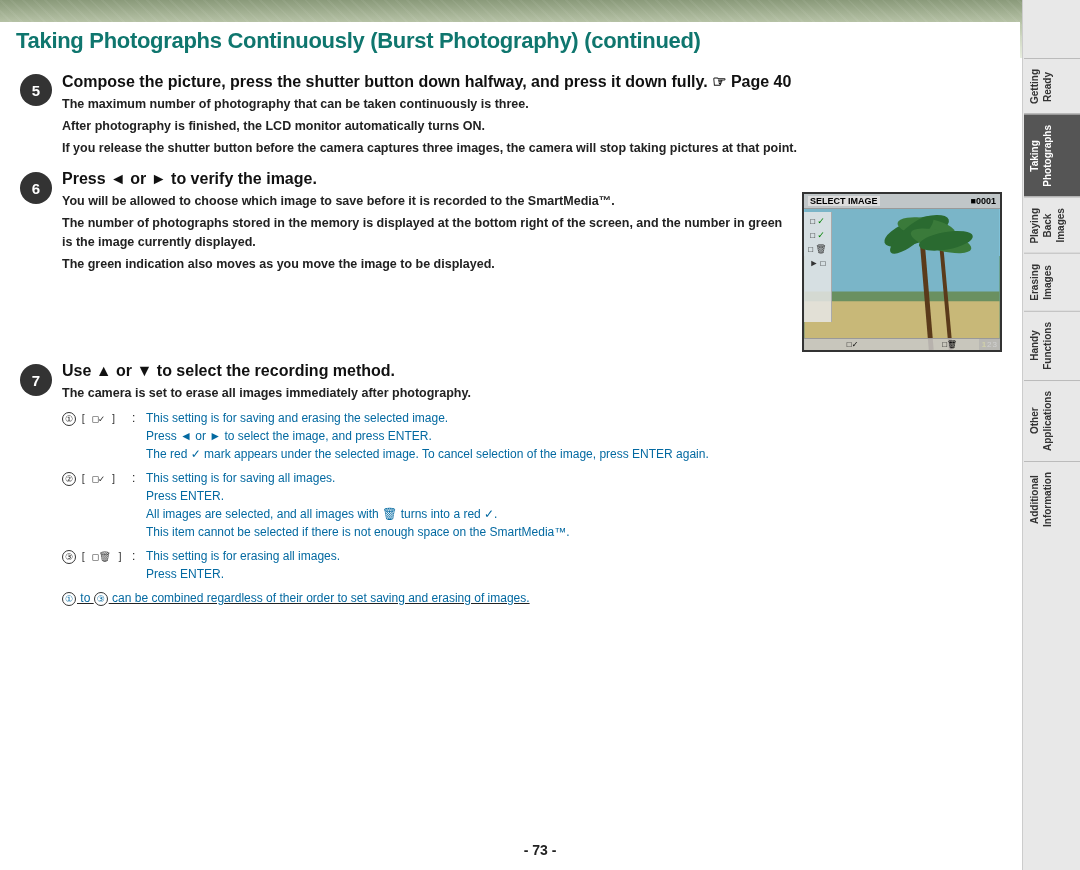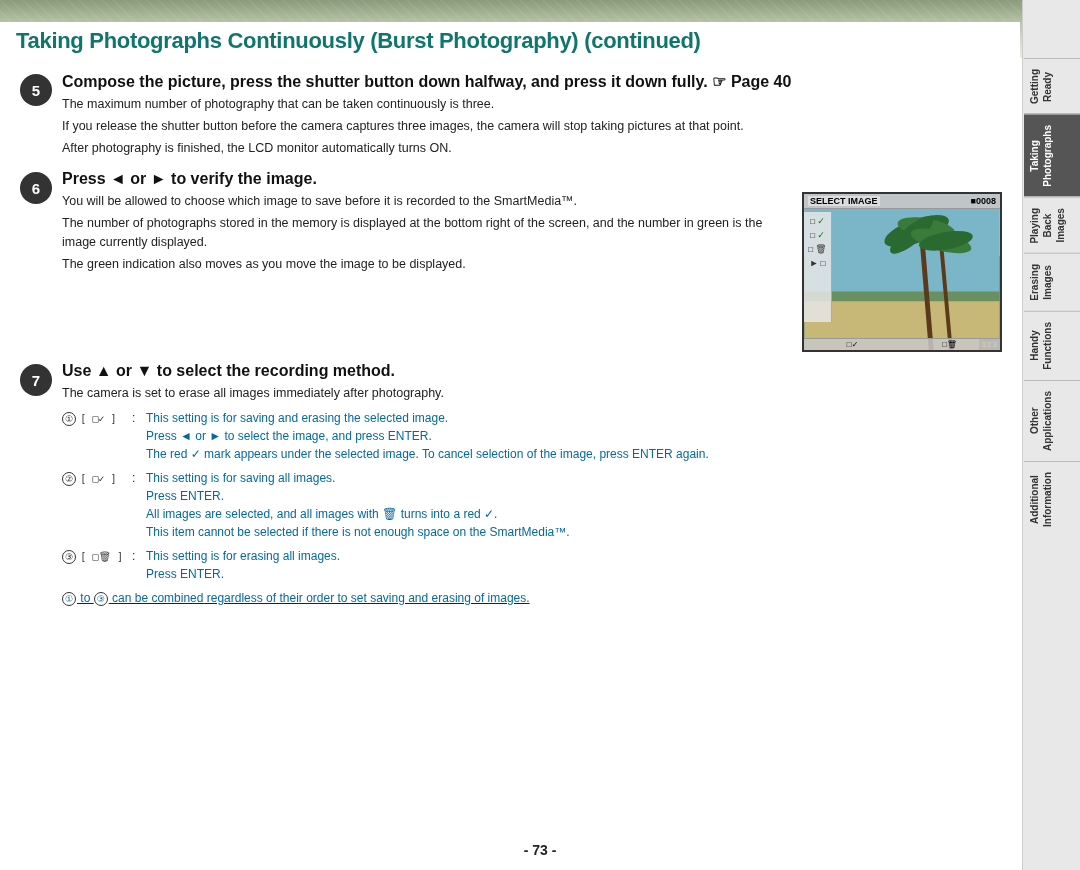--- a/index.html
+++ b/index.html
@@ -115,20 +115,21 @@
       color: #111;
       margin-bottom: 4px;
     }
     .step-body {
       font-size: 12.5px;
       color: #222;
       line-height: 1.5;
     }
     .step-body p {
       margin-bottom: 3px;
+      font-weight: bold;
     }
 
     
     .step6-layout {
       display: flex;
       gap: 16px;
       align-items: flex-start;
     }
     .step6-text {
       flex: 1;
@@ -307,22 +308,22 @@
 <div class="main-content">
 
   <div class="step" style="margin-top: 6px;">
     <div class="step-number">5</div>
     <div class="step-content">
       <div class="step-title">
         Compose the picture, press the shutter button down halfway, and press it down fully. ☞ Page 40
       </div>
       <div class="step-body">
         <p>The maximum number of photography that can be taken continuously is three.</p>
+        <p>After photography is finished, the LCD monitor automatically turns ON.</p>
         <p>If you release the shutter button before the camera captures three images, the camera will stop taking pictures at that point.</p>
-        <p>After photography is finished, the LCD monitor automatically turns ON.</p>
       </div>
     </div>
   </div>
 
   <div class="step">
     <div class="step-number">6</div>
     <div class="step-content">
       <div class="step-title">
         Press ◄ or ► to verify the image.
       </div>
@@ -354,21 +355,21 @@
               <ellipse cx="115" cy="38" rx="35" ry="12" fill="#2a6a30" transform="rotate(-20,115,38)"></ellipse>
               <ellipse cx="125" cy="35" rx="30" ry="10" fill="#3a7a3a" transform="rotate(10,125,35)"></ellipse>
               <ellipse cx="110" cy="42" rx="28" ry="9" fill="#2a6a30" transform="rotate(-40,110,42)"></ellipse>
               <ellipse cx="140" cy="48" rx="32" ry="10" fill="#3a7a3a" transform="rotate(15,140,48)"></ellipse>
 
               <ellipse cx="145" cy="48" rx="28" ry="9" fill="#2a6a30" transform="rotate(-10,145,48)"></ellipse>
             </svg>
 
             <div class="select-image-bar">
               <span style="font-size:9px;font-weight:bold;background:#ddd;padding:0 2px;">SELECT IMAGE</span>
-              <span style="font-size:9px;font-weight:bold;">■0008</span>
+              <span style="font-size:9px;font-weight:bold;">■0001</span>
             </div>
 
             <div class="left-panel">
               <div class="panel-row">
                 <span style="font-size:8px;">□</span>
                 <span class="check-icon">✓</span>
               </div>
               <div class="panel-row">
                 <span style="font-size:8px;">□</span>
                 <span class="check-icon">✓</span>

